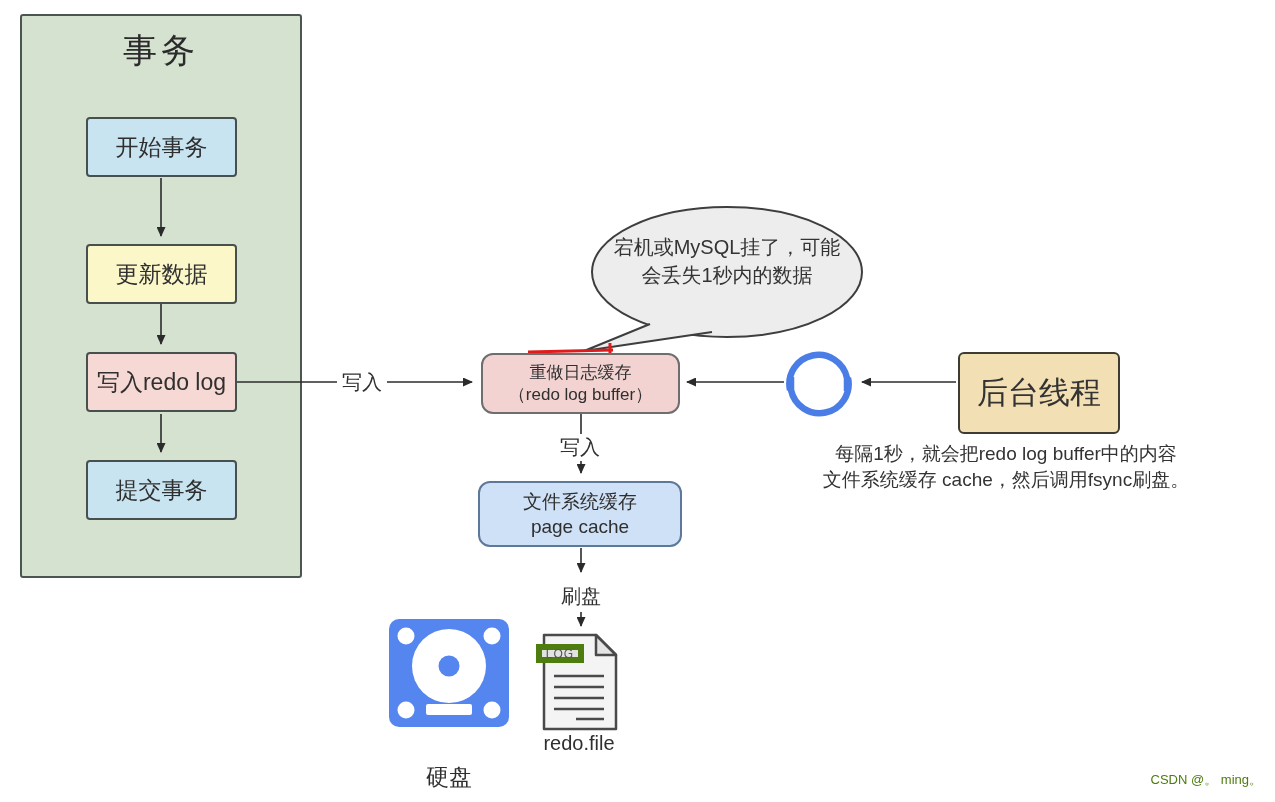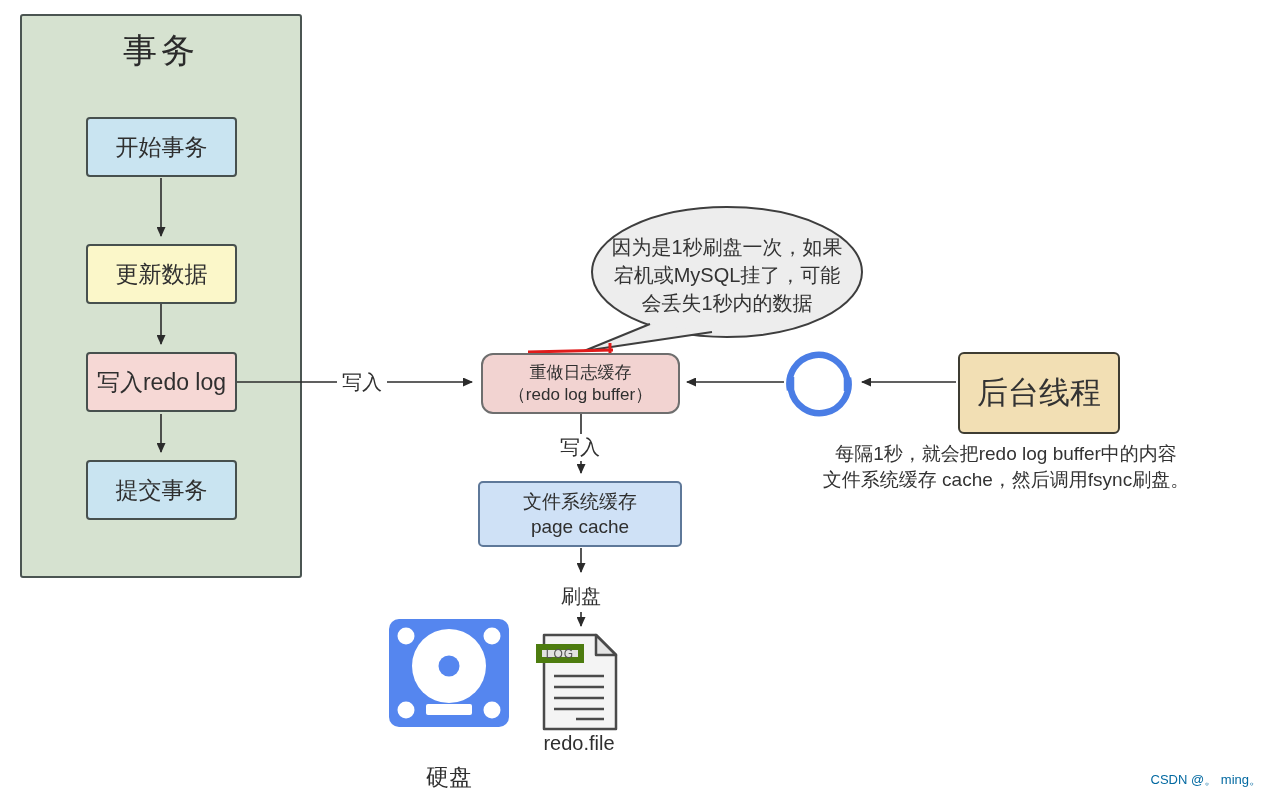--- a/index.html
+++ b/index.html
@@ -14,36 +14,36 @@
   .step{left:86px;width:151px;height:60px;border:2px solid #47504e;border-radius:4px;
         display:flex;align-items:center;justify-content:center;font-size:23px;z-index:3;}
   .step-blue{background:#c9e4f1;}
   .step-yellow{background:#fbf7c9;}
   .step-pink{background:#f6d8d5;}
   .node{display:flex;flex-direction:column;align-items:center;justify-content:center;
         z-index:3;text-align:center;}
   .buffer{left:481px;top:353px;width:199px;height:61px;background:#f2d3d1;
           border:2px solid #6e6e6e;border-radius:12px;font-size:17px;line-height:22px;}
   .pagecache{left:478px;top:481px;width:204px;height:66px;background:#cfe1f6;
-             border:2px solid #5e7899;border-radius:5px;font-size:19px;line-height:25px;}
+             border:2px solid #5e7899;border-radius:12px;font-size:19px;line-height:25px;}
   .bgthread{left:958px;top:340px;width:162px;height:82px;background:#f2dfb4;
             border:2px solid #3e3c32;border-radius:6px;display:flex;align-items:center;
             justify-content:center;font-size:31px;color:#333;z-index:3;margin-top:12px;}
   .arrow-label{background:#ffffff;display:flex;align-items:center;justify-content:center;
                font-size:20px;color:#2f2f2f;z-index:3;}
   .bubble-text{left:602px;top:233px;width:250px;text-align:center;font-size:20px;
                line-height:28px;color:#333;z-index:3;}
   .note{left:810px;top:441px;width:392px;text-align:center;font-size:19px;
         line-height:26px;color:#333;z-index:3;}
   .caption{text-align:center;color:#2f2f2f;z-index:3;}
   .log-badge{left:536px;top:644px;width:48px;height:19px;background:#e2e2e2;
              border:6px solid #4d7c0f;display:flex;align-items:center;justify-content:center;
              font-size:12px;color:#555;z-index:4;letter-spacing:1px;}
   .watermark{left:1040px;top:771px;width:222px;text-align:right;font-size:13px;
-             color:#0369a1;z-index:3;}
+             color:#4d7c0f;z-index:3;}
 </style>
 </head>
 <body>
 
 <div class="canvas">
 
   <div class="abs panel"></div>
   <div class="abs panel-title">事务</div>
 
   <svg class="layer" width="1275" height="802">
@@ -84,21 +84,20 @@
     <span>page cache</span>
   </div>
 
   <div class="abs bgthread">后台线程</div>
 
   <div class="abs arrow-label" style="left:337px;top:369px;width:50px;height:27px">写入</div>
   <div class="abs arrow-label" style="left:556px;top:434px;width:48px;height:27px">写入</div>
   <div class="abs arrow-label" style="left:556px;top:583px;width:50px;height:27px">刷盘</div>
 
   <div class="abs bubble-text">
-    <div>因为是1秒刷盘一次，如果</div>
     <div>宕机或MySQL挂了，可能</div>
     <div>会丢失1秒内的数据</div>
   </div>
 
   <div class="abs note">
     <div>每隔1秒，就会把redo log buffer中的内容</div>
     <div>文件系统缓存 cache，然后调用fsync刷盘。</div>
   </div>
 
   <svg class="abs" style="left:786px;top:351px;z-index:3" width="66" height="66" viewBox="0 0 66 66">

